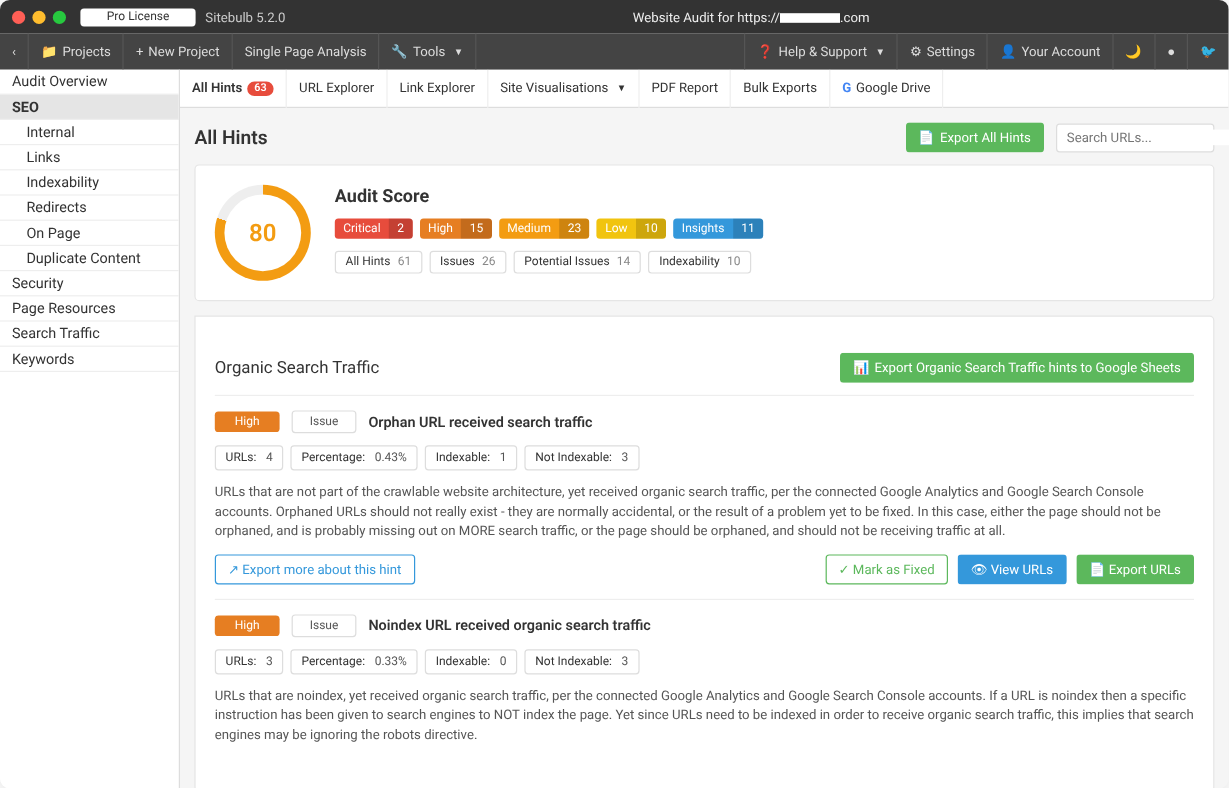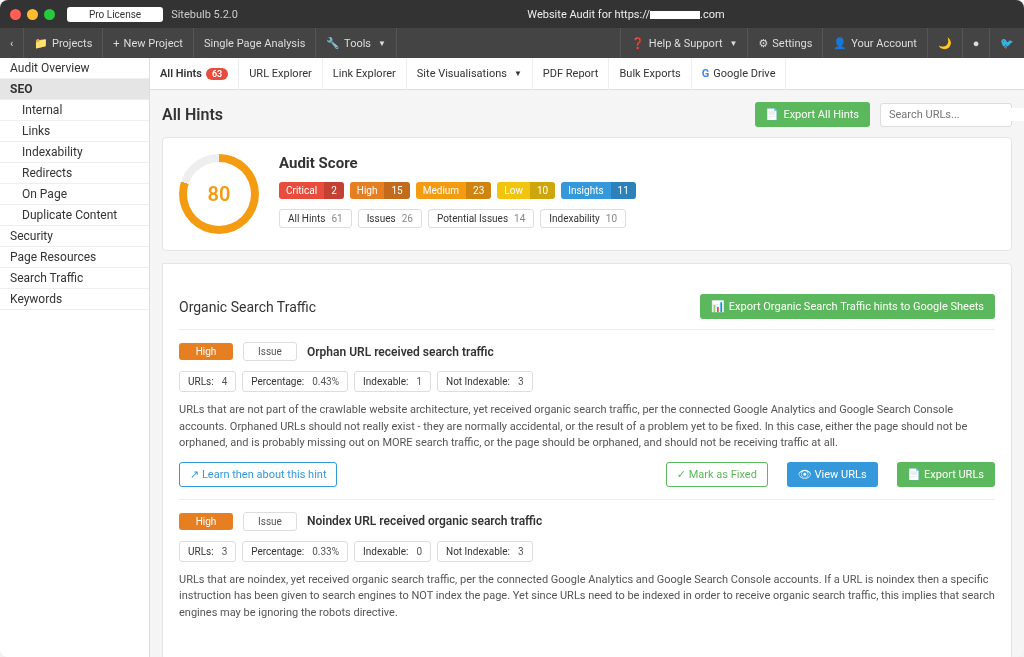--- a/index.html
+++ b/index.html
@@ -60,21 +60,21 @@
 .tag-issue{border:1px solid #ddd;color:#555;background:#fff}
 .hint-title{font-weight:600;font-size:12px}
 .hint-stats{display:flex;gap:6px;margin-bottom:10px}
 .hstat{border:1px solid #ddd;border-radius:3px;padding:4px 8px;font-size:10px;display:flex;gap:8px}
 .hstat .v{color:#555}
 .hint-desc{font-size:11px;color:#555;line-height:1.5;margin-bottom:10px}
 .hint-actions{display:flex;align-items:center}
 .btn-outline{border:1px solid #3498db;color:#3498db;background:#fff}
 .btn-outgreen{border:1px solid #5cb85c;color:#5cb85c;background:#fff}
 .btn-blue{background:#3498db;color:#fff}
-.action-right{margin-left:auto;display:flex;gap:19px}
+.action-right{margin-left:auto;display:flex;gap:8px}
 </style>
 </head>
 <body>
 
 <div class="window">
   <div class="titlebar">
     <div class="dots">
       <div class="dot r"></div>
       <div class="dot y"></div>
       <div class="dot g"></div>
@@ -222,21 +222,21 @@
                     <span>Indexable:</span>
                     <span class="v">1</span>
                   </div>
                   <div class="hstat">
                     <span>Not Indexable:</span>
                     <span class="v">3</span>
                   </div>
                 </div>
                 <div class="hint-desc">URLs that are not part of the crawlable website architecture, yet received organic search traffic, per the connected Google Analytics and Google Search Console accounts. Orphaned URLs should not really exist - they are normally accidental, or the result of a problem yet to be fixed. In this case, either the page should not be orphaned, and is probably missing out on MORE search traffic, or the page should be orphaned, and should not be receiving traffic at all.</div>
                 <div class="hint-actions">
-                  <div class="btn btn-outline">↗ Learn then about this hint</div>
+                  <div class="btn btn-outline">↗ Export more about this hint</div>
                   <div class="action-right">
                     <div class="btn btn-outgreen">✓ Mark as Fixed</div>
                     <div class="btn btn-blue">👁 View URLs</div>
                     <div class="btn btn-green">📄 Export URLs</div>
                   </div>
                 </div>
               </div>
               <div class="hint">
                 <div class="hint-head">
                   <span class="tag tag-high">High</span>

